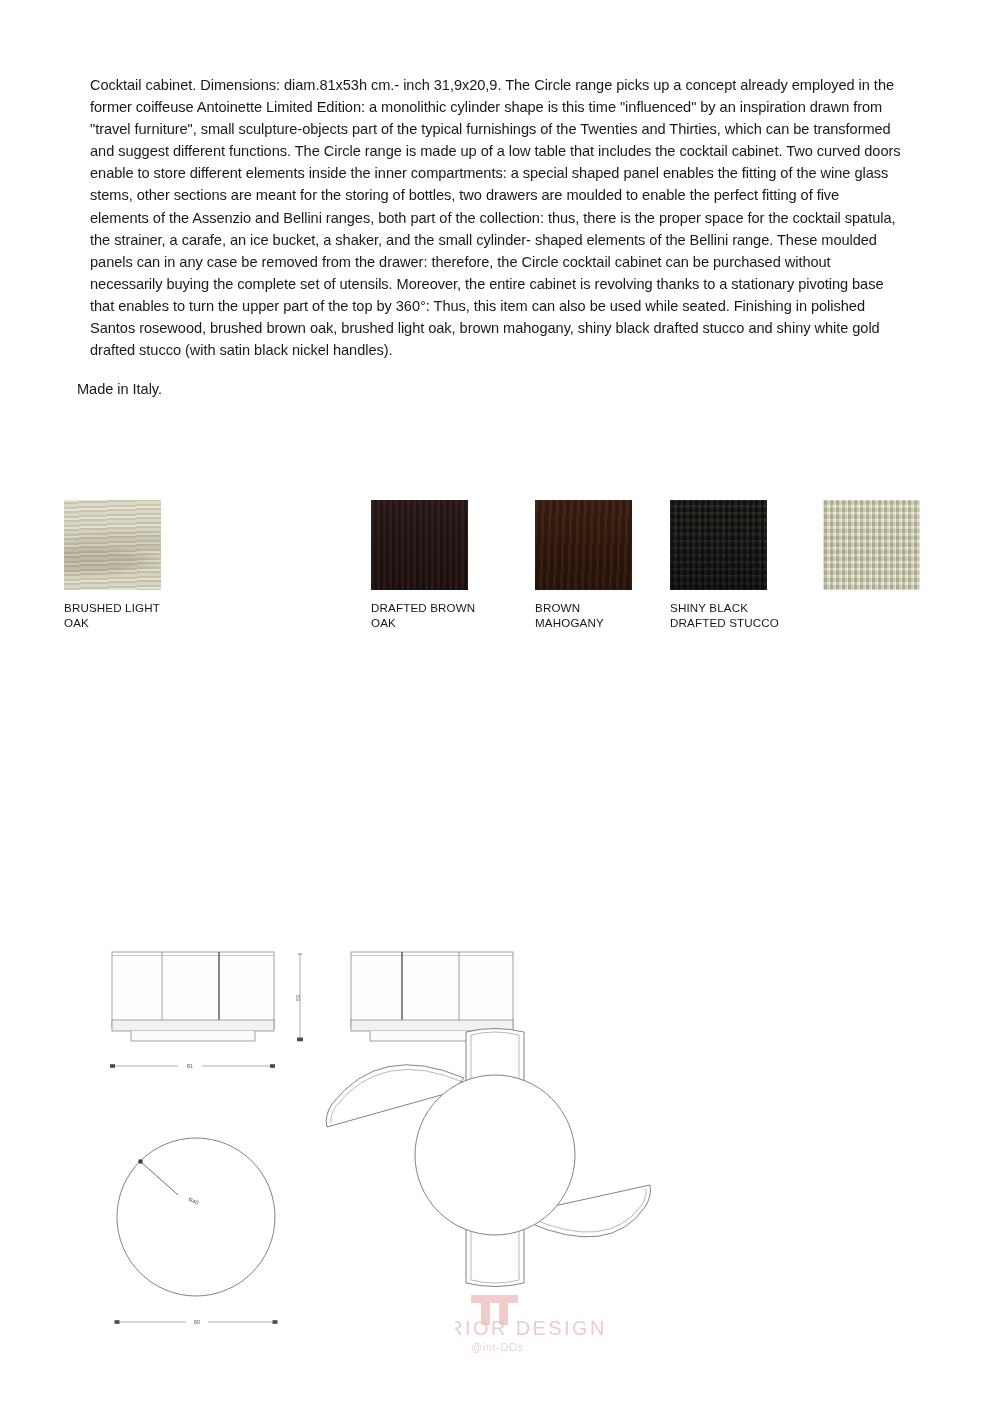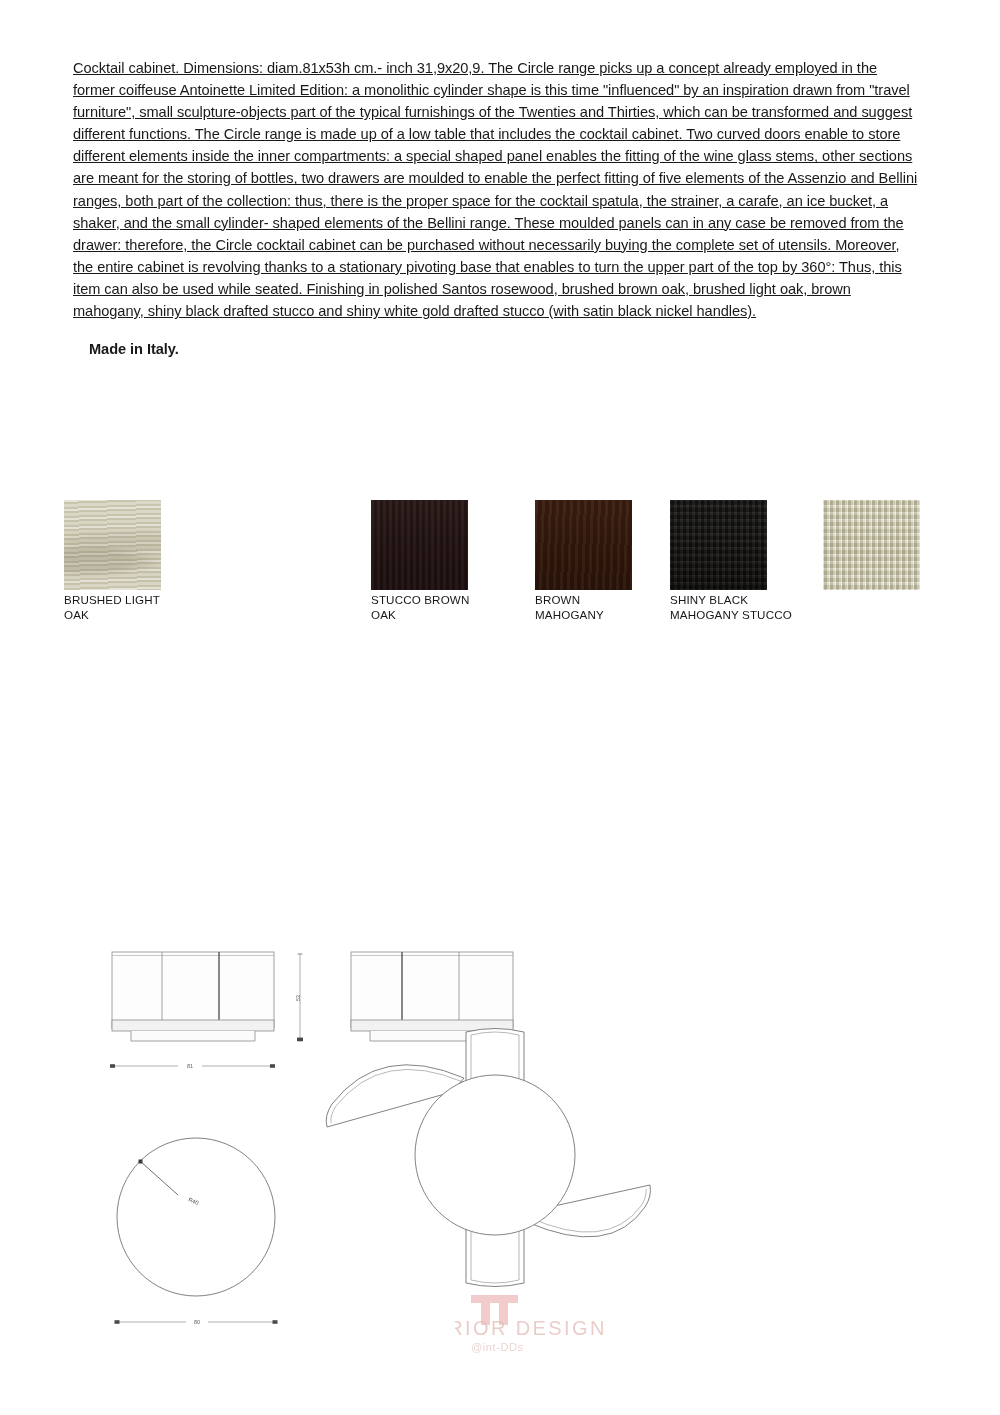--- a/index.html
+++ b/index.html
@@ -22,22 +22,22 @@
     position: absolute;
     left: 73px;
     top: 57px;
     width: 845px;
     font-size: 14.6px;
     line-height: 22.1px;
     color: #191919;
     letter-spacing: -0.05px;
     text-align: left;
   }
-  #description .para { margin: 0; text-decoration: underline; }
-  #description .made-in { margin: 16px; font-weight: bold; }
+  #description .para { margin: 17px; }
+  #description .made-in { margin: 4px; }
 
   
   #finishes {
     position: absolute;
     left: 64px;
     top: 500px;
     width: 880px;
     height: 160px;
   }
   .swatch-cell {
@@ -52,21 +52,21 @@
     position: relative;
     overflow: hidden;
     background-color: #cccccc;
   }
   .swatch-chip::after {
     content: "";
     position: absolute;
     inset: 0;
   }
   .swatch-label {
-    margin-top: 3px;
+    margin-top: 11px;
     font-size: 11.6px;
     line-height: 14.6px;
     color: #171717;
     letter-spacing: 0.15px;
     white-space: pre-line;
   }
 
   
   .tex-light-oak {
     background:
@@ -162,32 +162,32 @@
 </div>
 
 <div id="finishes">
   <div class="swatch-cell" style="left:0px;">
     <span class="swatch-chip tex-light-oak"></span>
     <div class="swatch-label">BRUSHED LIGHT
 OAK</div>
   </div>
   <div class="swatch-cell" style="left:307px;">
     <span class="swatch-chip tex-brushed-brown-oak"></span>
-    <div class="swatch-label">STUCCO BROWN
+    <div class="swatch-label">DRAFTED BROWN
 OAK</div>
   </div>
   <div class="swatch-cell" style="left:459px;padding-left:12px;">
     <span class="swatch-chip tex-brown-mahogany"></span>
     <div class="swatch-label">BROWN
 MAHOGANY</div>
   </div>
   <div class="swatch-cell" style="left:606px;">
     <span class="swatch-chip tex-black-stucco"></span>
     <div class="swatch-label">SHINY BLACK
-MAHOGANY STUCCO</div>
+DRAFTED STUCCO</div>
   </div>
   <div class="swatch-cell" style="left:759px;">
     <span class="swatch-chip tex-white-gold-stucco"></span>
   </div>
 </div>
 
 <div id="drawings">
   <svg width="1000" height="470" viewBox="0 0 1000 470" xmlns="http://www.w3.org/2000/svg">
     <g fill="none" stroke="#8a8a8a" stroke-width="0.8" stroke-linecap="butt">
 

